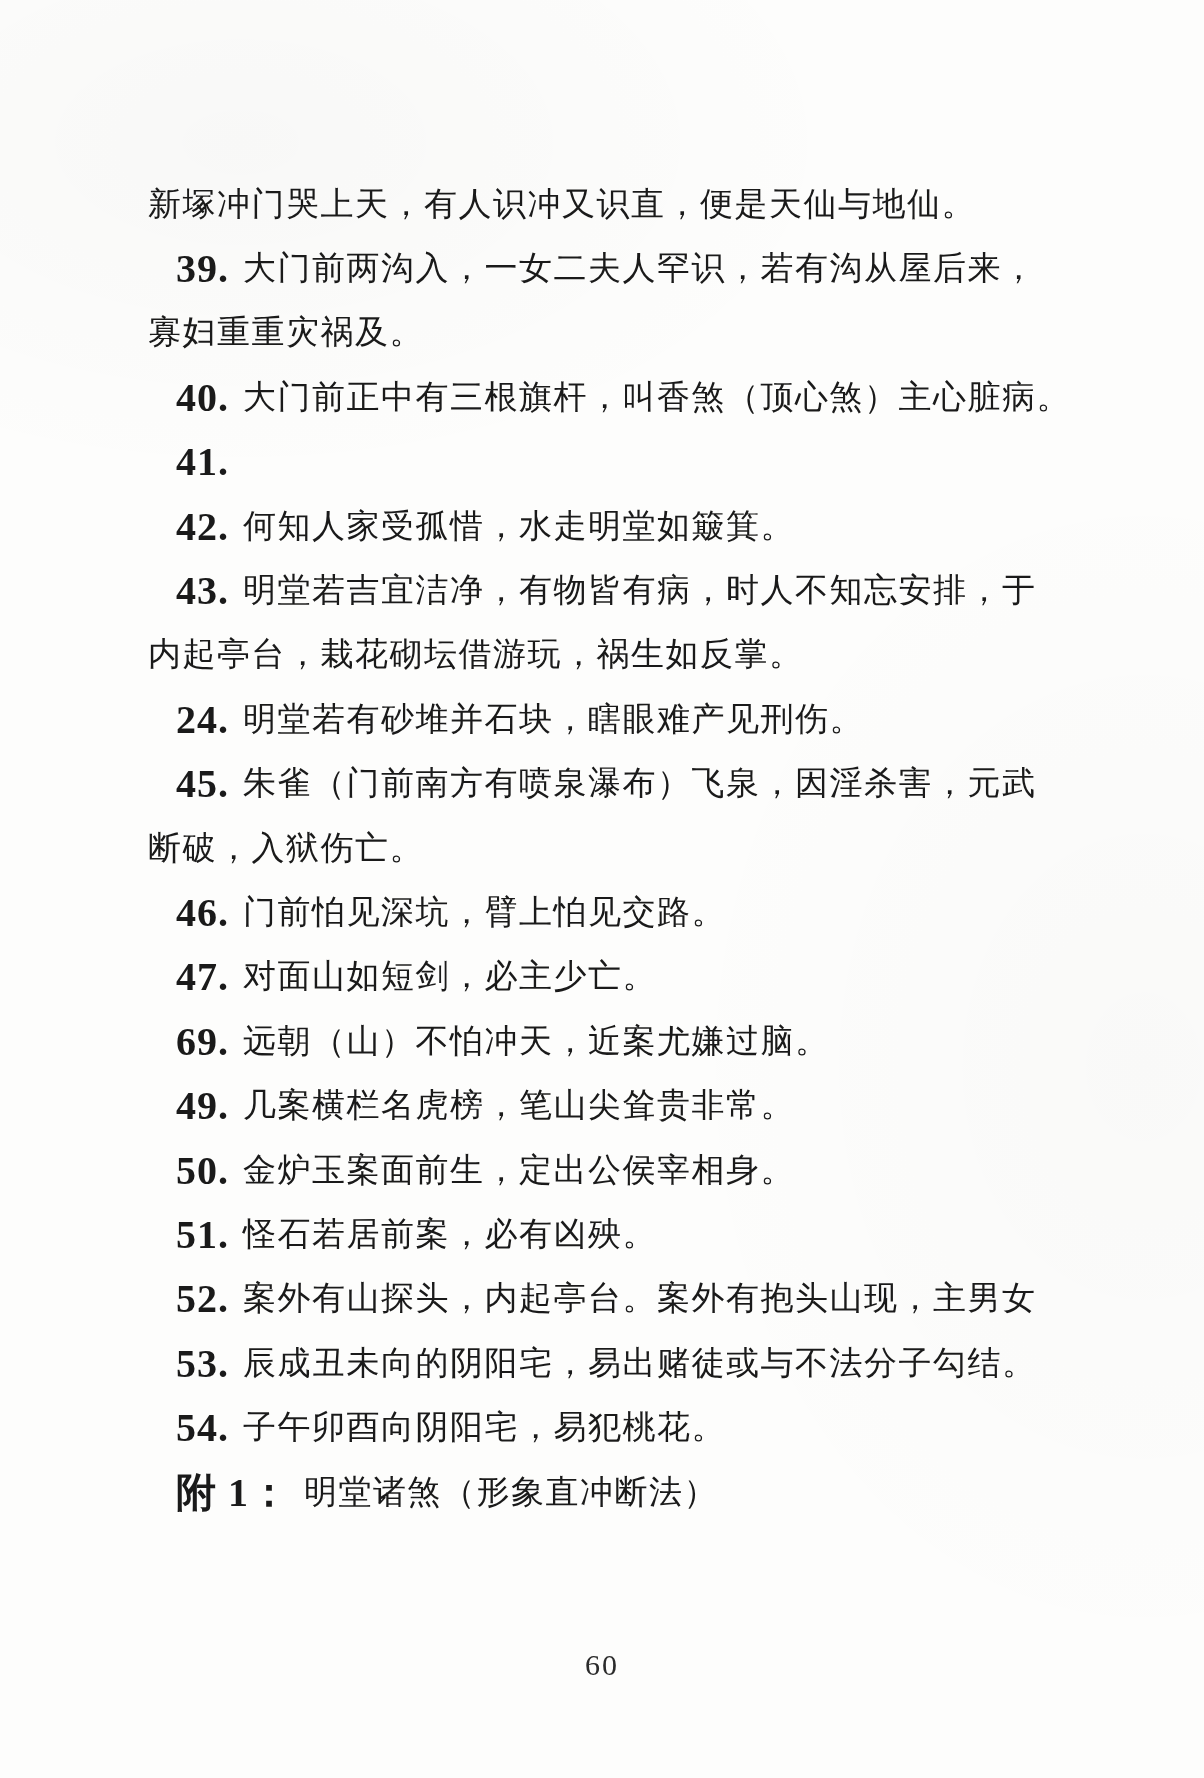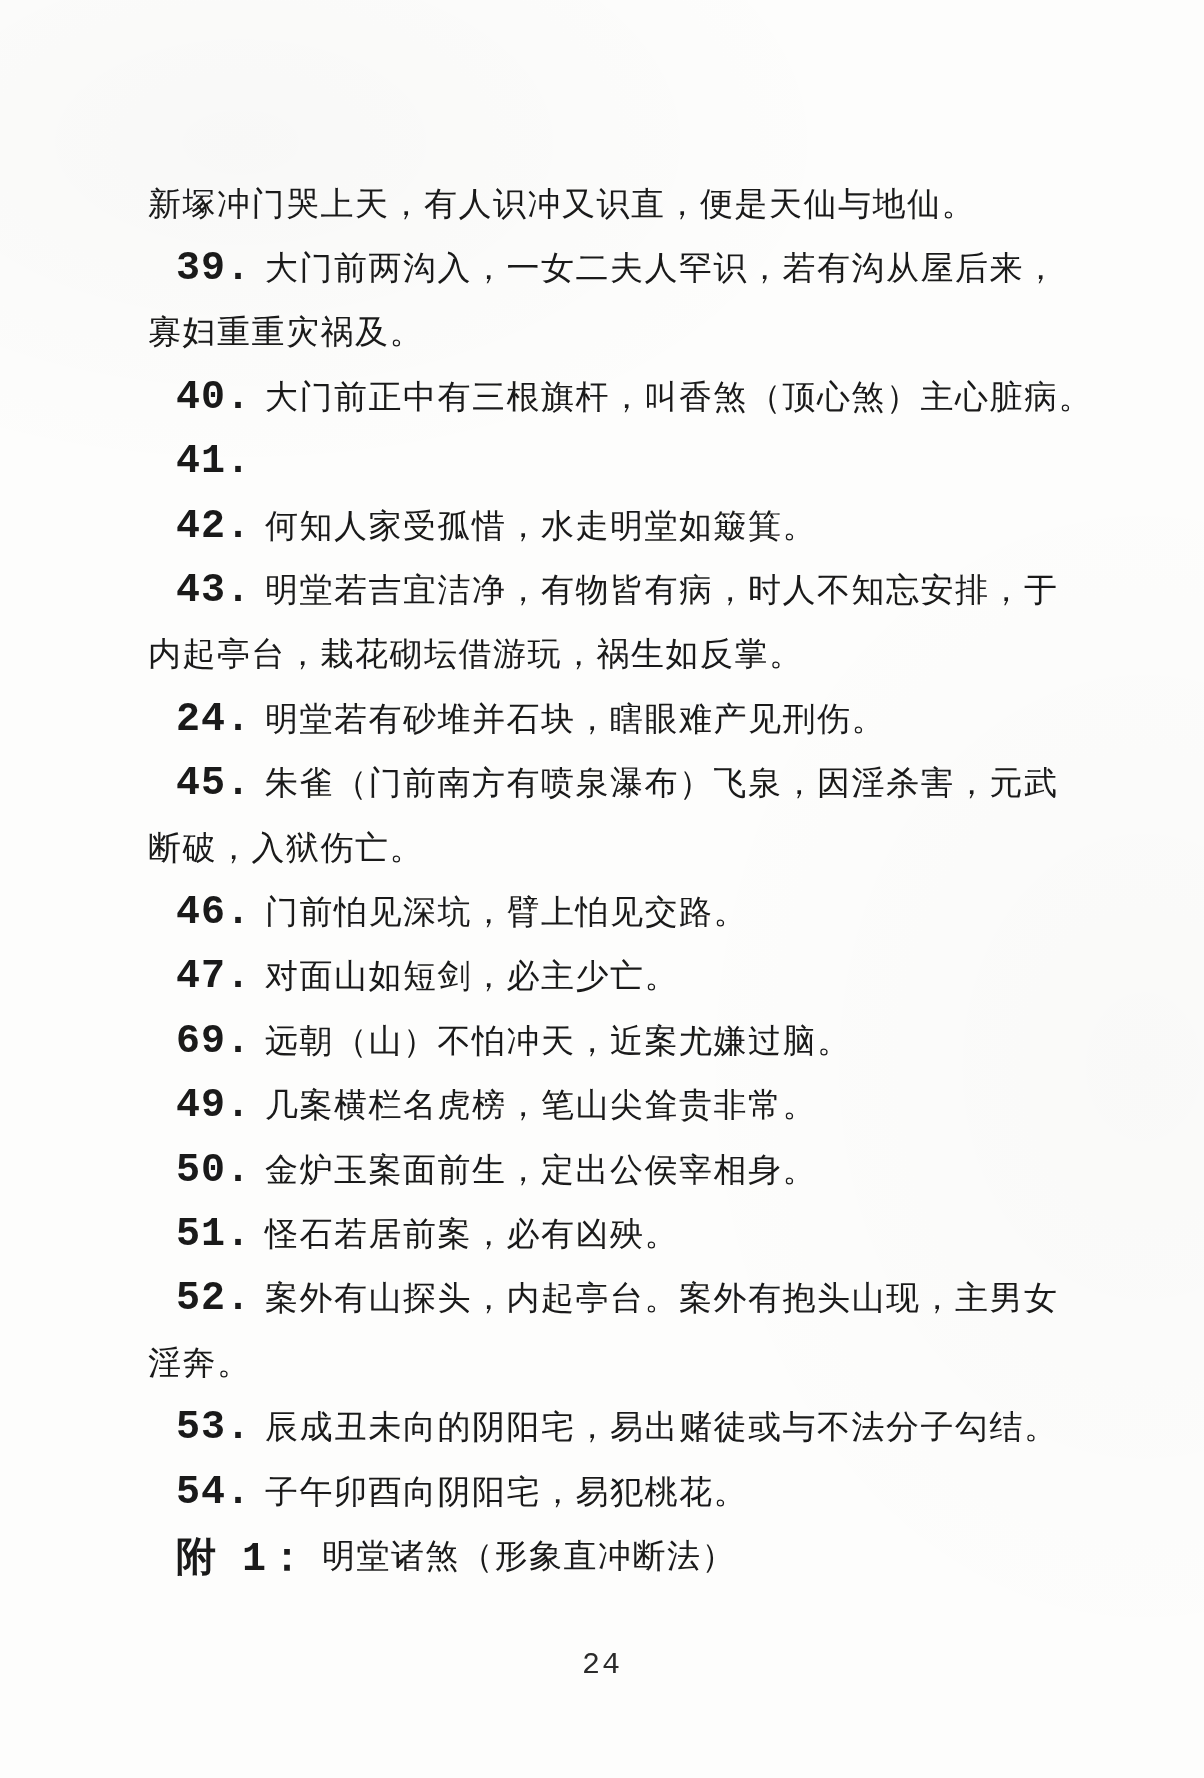--- a/index.html
+++ b/index.html
@@ -14,21 +14,20 @@
       radial-gradient(ellipse 900px 500px at 20% 8%, rgba(0,0,0,0.018), rgba(0,0,0,0) 70%),
       radial-gradient(ellipse 700px 900px at 95% 60%, rgba(0,0,0,0.015), rgba(0,0,0,0) 70%),
       #fdfdfc;
     font-family: "Liberation Serif", "DejaVu Serif", serif;
     color: #1c1c1c;
     overflow: hidden;
   }
   .page {
     position: absolute;
     inset: 0;
-    font-family: Liberation Mono, monospace;
   }
   .text-block {
     position: absolute;
     left: 148px;
     top: 172px;
     width: 930px;
   }
   .line {
     height: 64.4px;
     display: flex;
@@ -135,31 +134,27 @@
     <span class="line-text">金炉玉案面前生，定出公侯宰相身。</span>
   </div>
       <div class="line indented">
     <span class="line-number">51.</span>
     <span class="line-text">怪石若居前案，必有凶殃。</span>
   </div>
       <div class="line indented">
     <span class="line-number">52.</span>
     <span class="line-text">案外有山探头，内起亭台。案外有抱头山现，主男女</span>
   </div>
-      <div class="line">
-
-    <span class="line-text">淫奔。</span>
-  </div>
       <div class="line indented">
     <span class="line-number">53.</span>
     <span class="line-text">辰成丑未向的阴阳宅，易出赌徒或与不法分子勾结。</span>
   </div>
       <div class="line indented">
     <span class="line-number">54.</span>
     <span class="line-text">子午卯酉向阴阳宅，易犯桃花。</span>
   </div>
       <div class="line indented">
     <span class="line-number">附 1：</span>
     <span class="line-text">明堂诸煞（形象直冲断法）</span>
   </div>
     </main>
-  <div class="page-number">24</div>
+  <div class="page-number">60</div>
 </div>
 
 </body></html>

